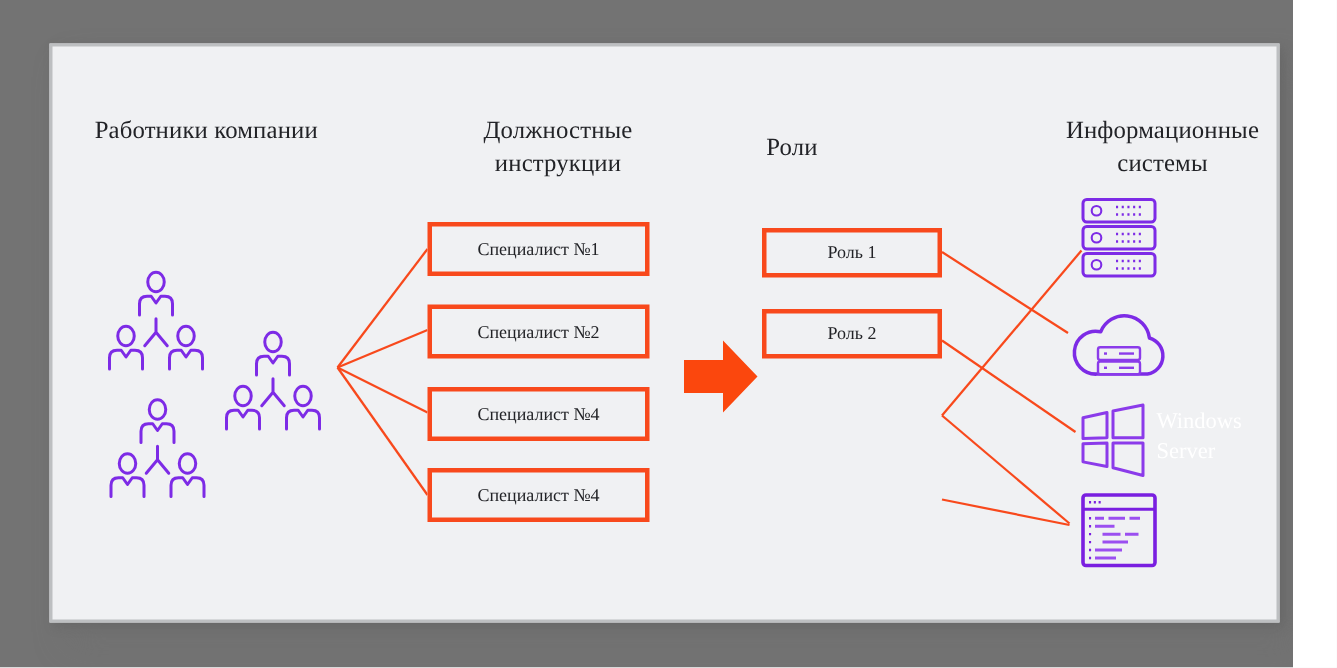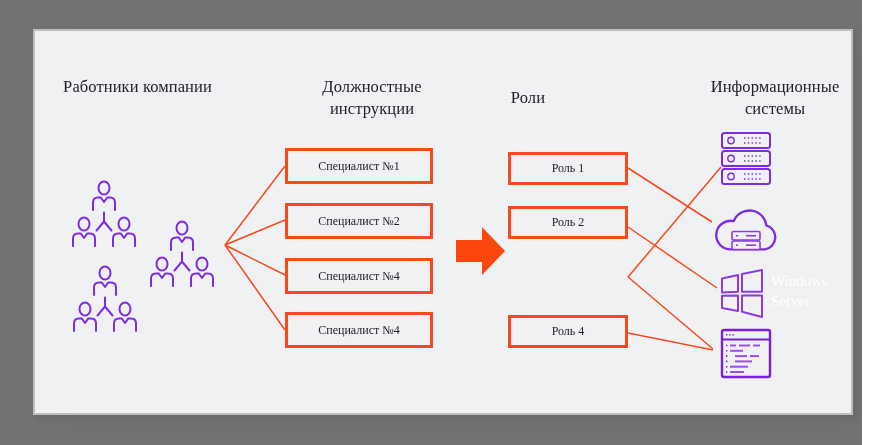--- a/index.html
+++ b/index.html
@@ -158,16 +158,15 @@
   <div class="col-header hdr-roles">Роли</div>
   <div class="col-header hdr-systems">Информационные системы</div>
 
   <div class="spec-box" style="top:148px">Специалист №1</div>
   <div class="spec-box" style="top:203px">Специалист №2</div>
   <div class="spec-box" style="top:258px">Специалист №4</div>
   <div class="spec-box" style="top:312px">Специалист №4</div>
 
   <div class="role-box" style="top:152px">Роль 1</div>
   <div class="role-box" style="top:206px">Роль 2</div>
-  <div class="role-box" style="top:315px">Роль 4</div>
 
   <div class="win-label">Windows Server</div>
 </div>
 
 </body></html>

